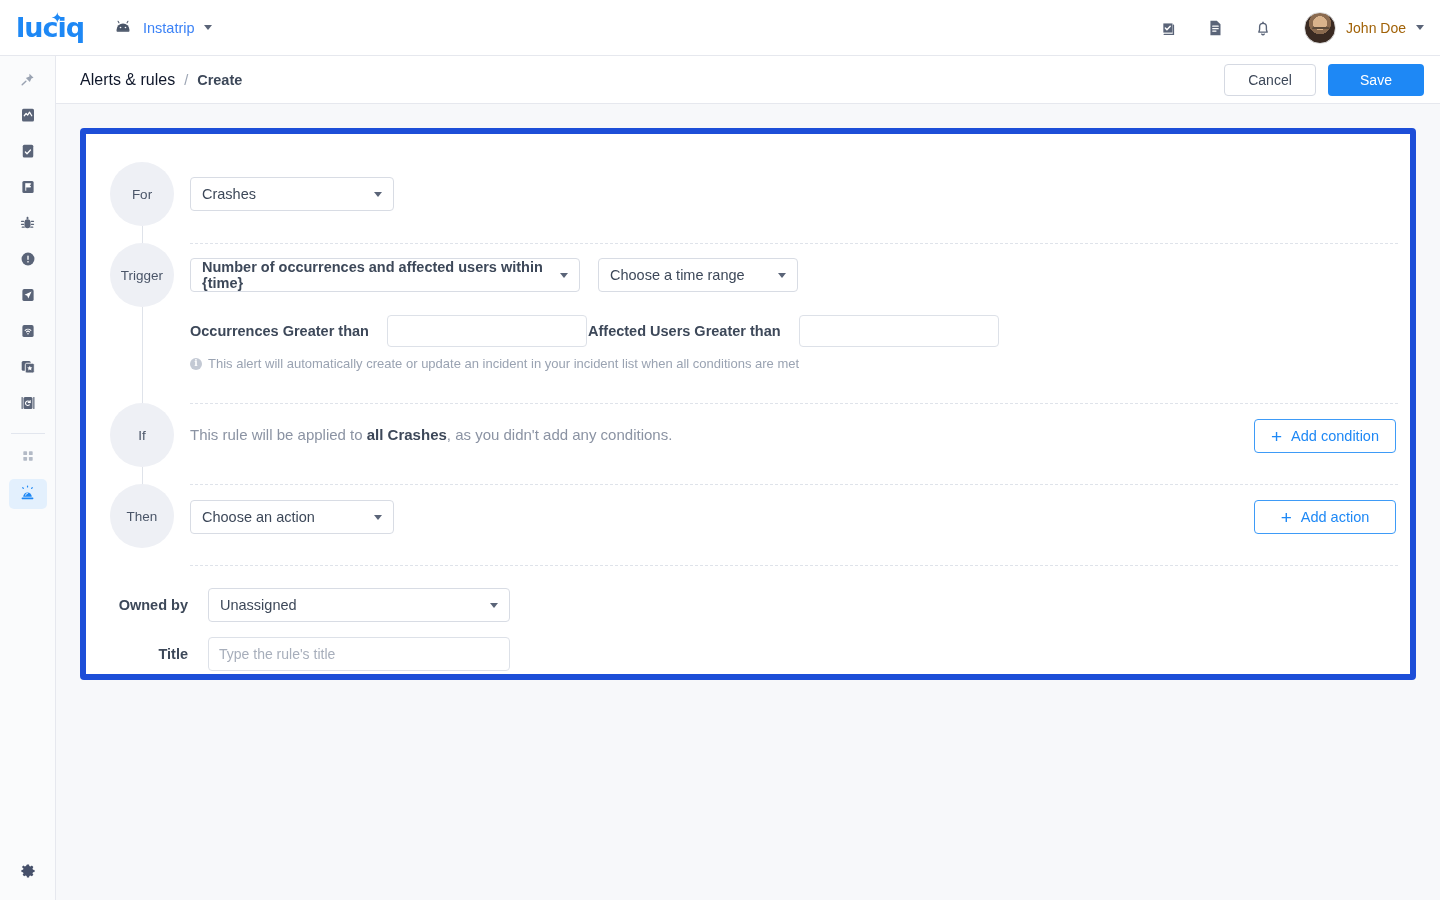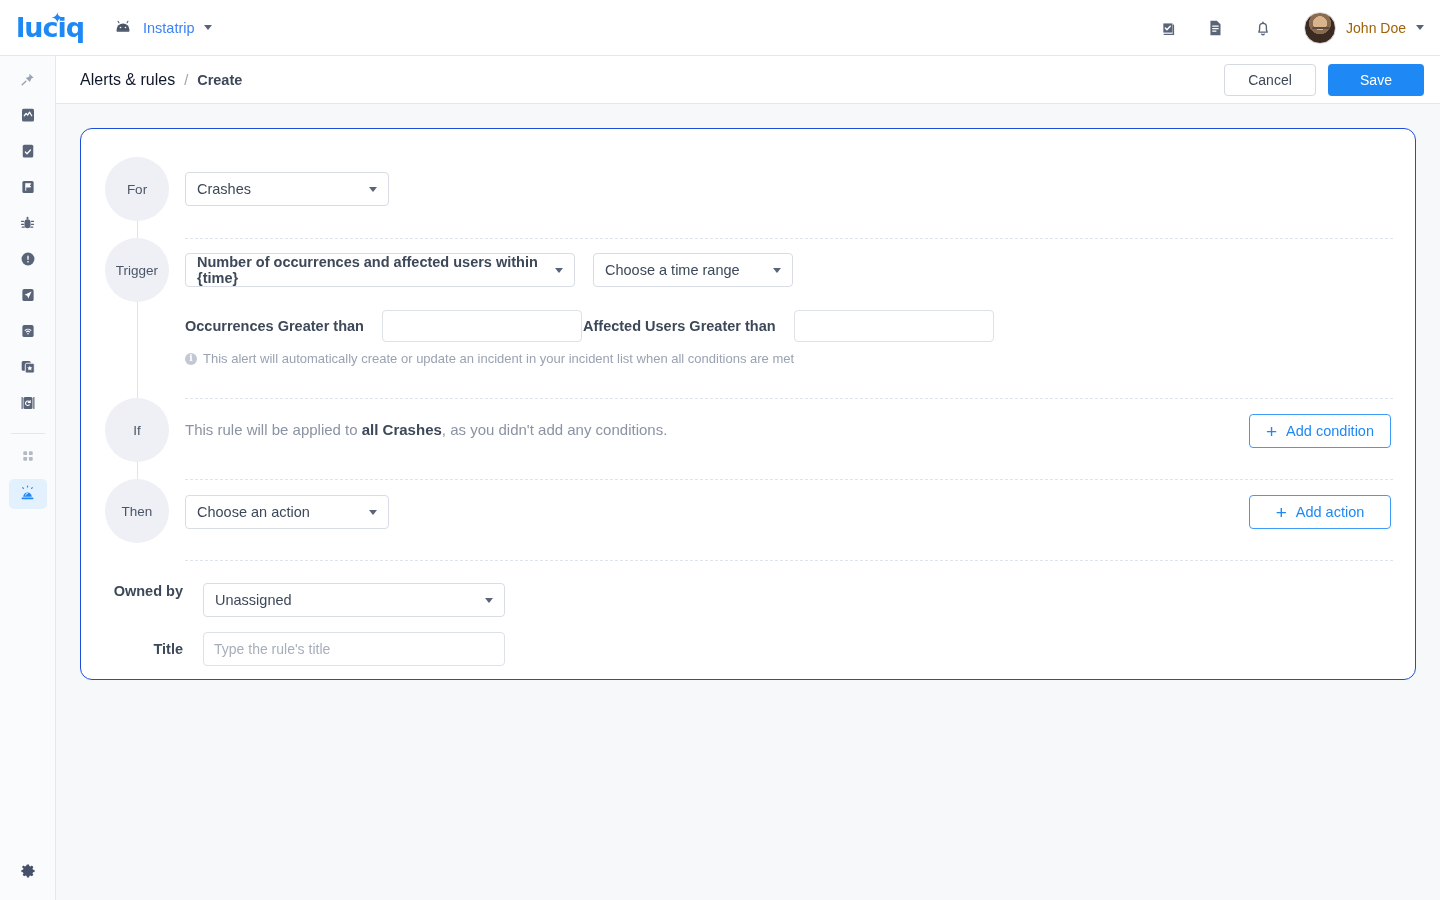--- a/index.html
+++ b/index.html
@@ -103,21 +103,21 @@
 
   
   .main {
     position: absolute; top: 104px; left: 56px;
     width: 1384px; height: 796px;
     background: #f7f8fa;
     padding: 24px;
   }
   .card {
     width: 1336px; height: 552px;
-    background: #ffffff; border: 1px solid #1d4ed8; border-radius: 12px;
+    background: #ffffff; border: 6px solid #1d4ed8; border-radius: 4px;
     position: relative;
   }
   .circle {
     width: 64px; height: 64px; border-radius: 50%;
     background: #eef0f5;
     display: flex; align-items: center; justify-content: center;
     font-size: 13.5px; color: #4a5568;
     position: absolute; left: 24px; z-index: 3;
   }
   .connector {
@@ -429,21 +429,21 @@
       <span class="select-label">Choose an action</span>
       <span class="caret"></span>
     </div>
     <div class="btn-add" style="position:absolute;left:1168px;top:366px;width:142px;">
       <span class="plus">+</span>
       <span>Add action</span>
     </div>
 
     <div class="dashed" style="top:431px;"></div>
 
-    <div style="position:absolute;left:0;top:454px;display:flex;gap:20px;">
+    <div style="position:absolute;left:0;top:454px;display:flex;align-items:center;gap:20px;">
       <span class="meta-label">Owned by</span>
       <div class="select" style="width:302px;">
         <span class="select-label">Unassigned</span>
         <span class="caret"></span>
       </div>
     </div>
     <div style="position:absolute;left:0;top:503px;display:flex;align-items:center;gap:20px;">
       <span class="meta-label">Title</span>
       <input class="txtinput" style="width: 302px; height: 34px;" placeholder="Type the rule's title">
     </div>

